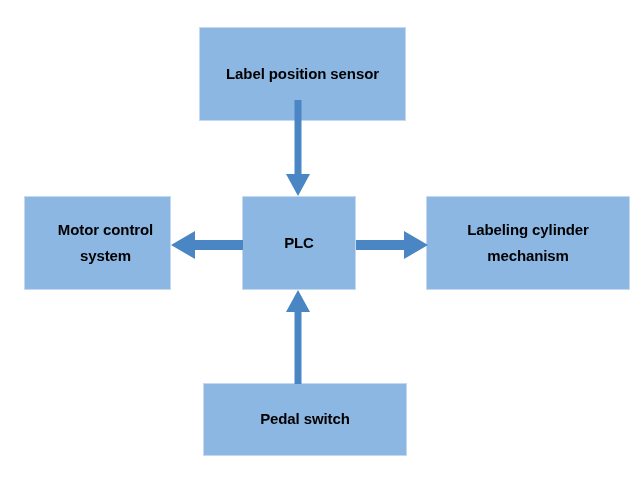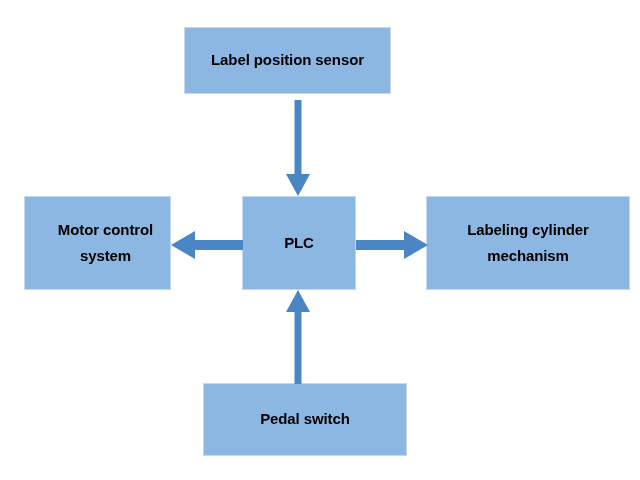--- a/index.html
+++ b/index.html
@@ -30,21 +30,21 @@
     font-size: 15px;
     line-height: 1.75;
     letter-spacing: -0.1px;
     padding: 2px 6px;
   }
   .node .label {
     display: block;
     width: 100%;
     white-space: pre-line;
   }
-  .node-top    { left: 184px; top: 27px;  width: 207px; height: 67px; }
+  .node-top    { left: 199px; top: 27px;  width: 207px; height: 94px; }
   .node-left   { left: 24px;  top: 196px; width: 147px; height: 94px; padding-left: 22px; }
   .node-center { left: 242px; top: 196px; width: 114px; height: 94px; justify-content: center; }
   .node-right  { left: 426px; top: 196px; width: 204px; height: 94px; text-align: center; }
   .node-bottom { left: 203px; top: 383px; width: 204px; height: 73px; text-align: center; }
 
   .arrow {
     position: absolute;
   }
   .arrow svg { display: block; }
 

